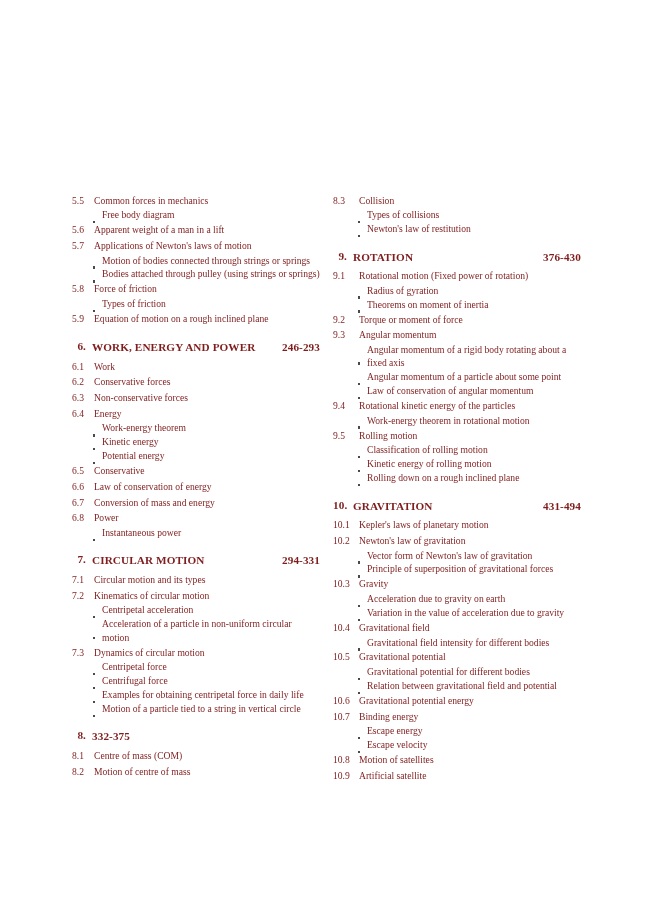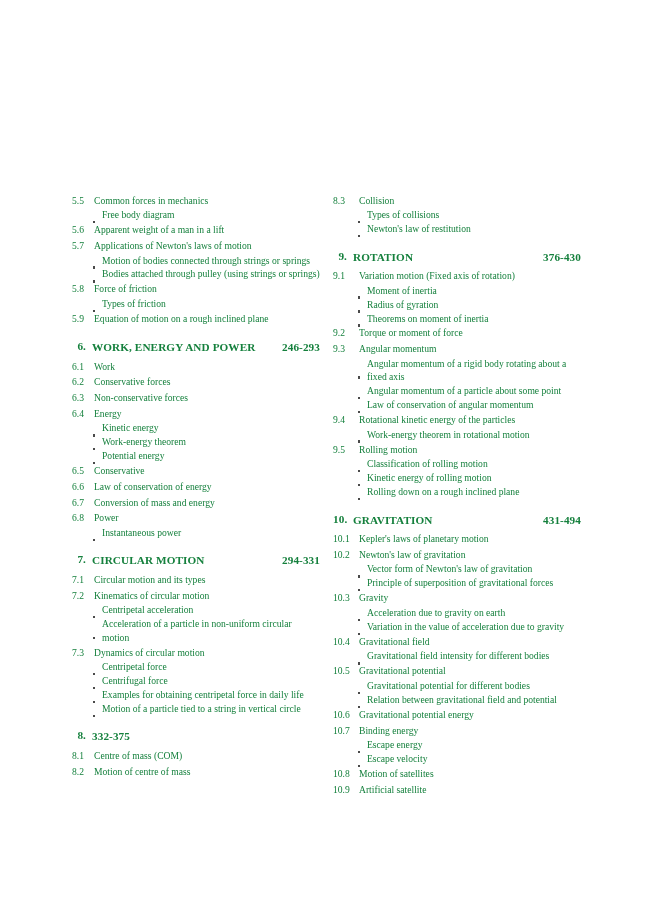--- a/index.html
+++ b/index.html
@@ -6,21 +6,21 @@
     margin: 0;
     padding: 0;
     background: #ffffff;
   }
   .page {
     position: relative;
     width: 660px;
     height: 900px;
     background: #ffffff;
     font-family: "Liberation Serif", "DejaVu Serif", serif;
-    color: #15803d;
+    color: #7f1d1d;
     overflow: hidden;
   }
   .column {
     position: absolute;
     top: 192px;
     width: 248px;
   }
   .col-left  { left: 72px; }
   .col-right { left: 333px; }
 
@@ -178,27 +178,27 @@
         <span class="section-label">Non-conservative forces</span>
       </div>
       <div class="section">
         <span class="section-num">6.4</span>
         <span class="section-label">Energy</span>
       </div>
       <div class="bullet">
         <span class="bullet-mark">
           <i></i>
         </span>
+        <span class="bullet-label">Work-energy theorem</span>
+      </div>
+      <div class="bullet">
+        <span class="bullet-mark">
+          <i></i>
+        </span>
         <span class="bullet-label">Kinetic energy</span>
-      </div>
-      <div class="bullet">
-        <span class="bullet-mark">
-          <i></i>
-        </span>
-        <span class="bullet-label">Work-energy theorem</span>
       </div>
       <div class="bullet">
         <span class="bullet-mark">
           <i></i>
         </span>
         <span class="bullet-label">Potential energy</span>
       </div>
       <div class="section">
         <span class="section-num">6.5</span>
         <span class="section-label">Conservative</span>
@@ -314,27 +314,21 @@
         <span class="chapter-num">9.</span>
         <div class="chapter-body">
           <div class="chapter-title">
             <span class="ln">ROTATION</span>
           </div>
           <div class="chapter-pages">376-430</div>
         </div>
       </div>
       <div class="section">
         <span class="section-num">9.1</span>
-        <span class="section-label">Variation motion (Fixed axis of rotation)</span>
-      </div>
-      <div class="bullet">
-        <span class="bullet-mark">
-          <i></i>
-        </span>
-        <span class="bullet-label">Moment of inertia</span>
+        <span class="section-label">Rotational motion (Fixed power of rotation)</span>
       </div>
       <div class="bullet">
         <span class="bullet-mark">
           <i></i>
         </span>
         <span class="bullet-label">Radius of gyration</span>
       </div>
       <div class="bullet">
         <span class="bullet-mark">
           <i></i>

